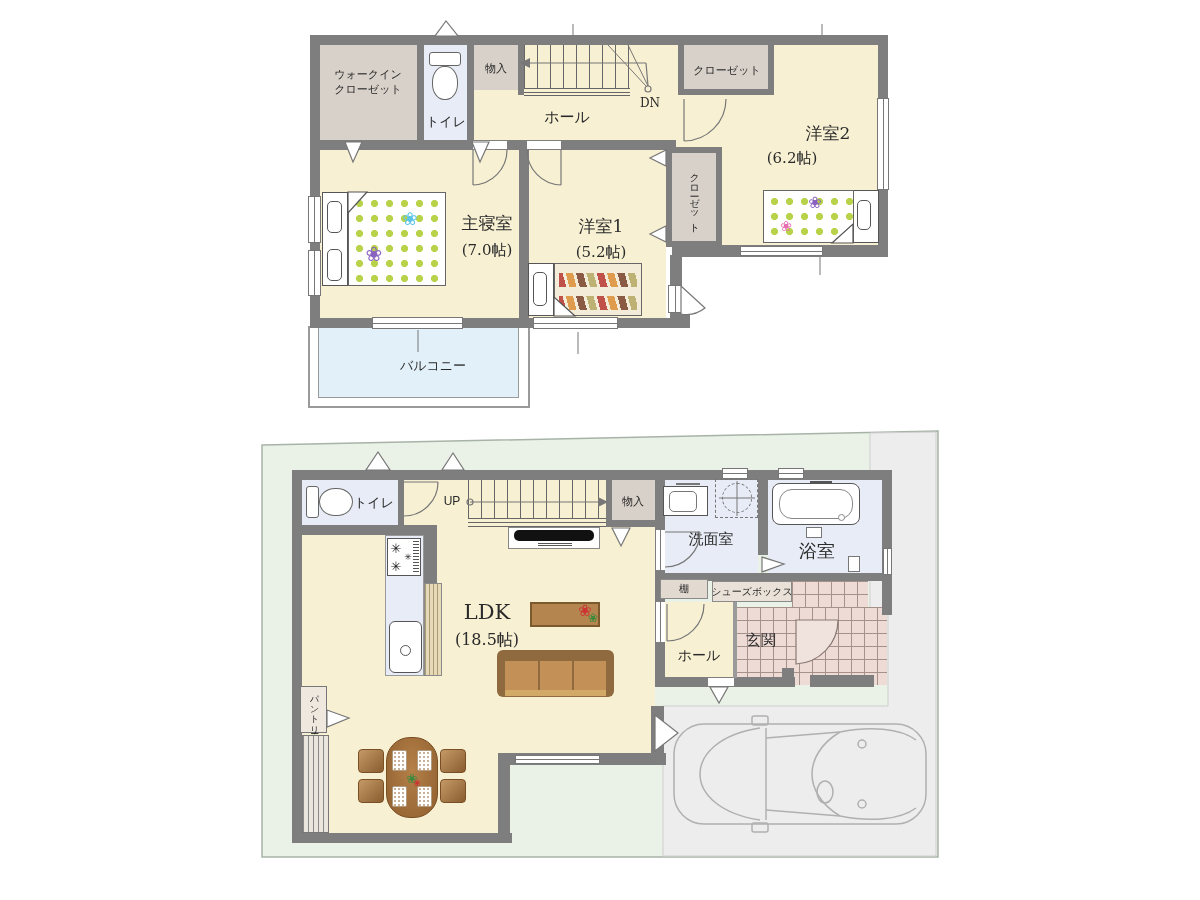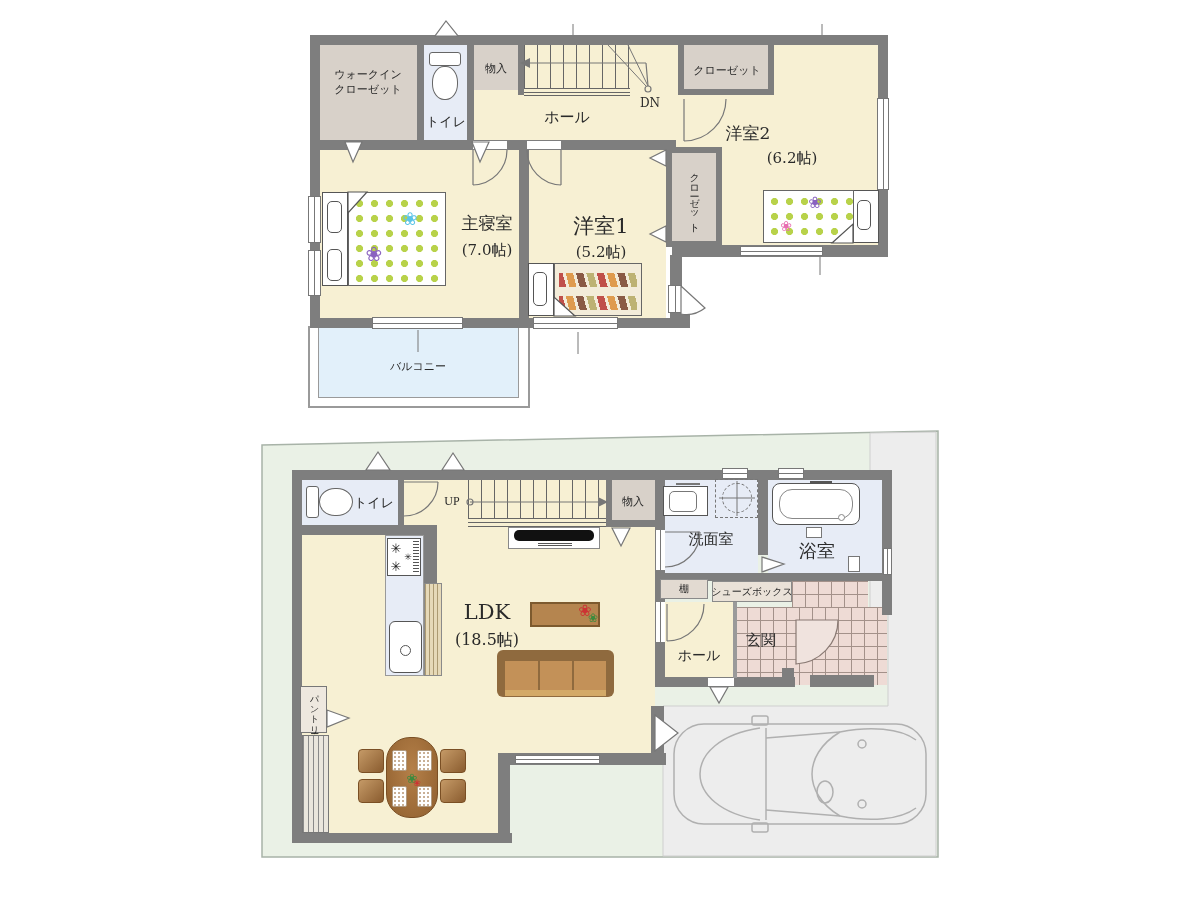--- a/index.html
+++ b/index.html
@@ -127,27 +127,27 @@
       <div class="band"></div>
     </div>
 
     <div class="abs lbl lblc" style="left:368px;top:82px;font-size:11px"><span>ウォークイン</span><br><span>クローゼット</span></div>
     <div class="abs lbl" style="left:446px;top:122px;font-size:13px">トイレ</div>
     <div class="abs lbl" style="left:496px;top:68px;font-size:11px">物入</div>
     <div class="abs lbl" style="left:567px;top:117px;font-size:15px">ホール</div>
     <div class="abs lbl" style="left:650px;top:103px;font-size:12px;font-family:'DejaVu Serif',serif">DN</div>
     <div class="abs lbl" style="left:727px;top:70px;font-size:11px">クローゼット</div>
     <div class="abs lbl vtext" style="left:694px;top:197px;font-size:10px">クローゼット</div>
-    <div class="abs lbl" style="left:748px;top:133px;font-size:17px">洋室2</div>
+    <div class="abs lbl" style="left:828px;top:133px;font-size:17px">洋室2</div>
     <div class="abs lbl" style="left:792px;top:158px;font-size:15px">(6.2帖)</div>
     <div class="abs lbl" style="left:487px;top:223px;font-size:17px">主寝室</div>
     <div class="abs lbl" style="left:487px;top:250px;font-size:15px">(7.0帖)</div>
-    <div class="abs lbl" style="left:601px;top:226px;font-size:21px">洋室1</div>
+    <div class="abs lbl" style="left:601px;top:226px;font-size:17px">洋室1</div>
     <div class="abs lbl" style="left:601px;top:252px;font-size:15px">(5.2帖)</div>
-    <div class="abs lbl" style="left:418px;top:366px;font-size:11px;z-index:40">バルコニー</div>
+    <div class="abs lbl" style="left:433px;top:366px;font-size:13px;z-index:40">バルコニー</div>
   </div>
 
   <div>
 
     <div class="abs cream" style="left:302px;top:480px;width:353px;height:207px"></div>
     <div class="abs cream" style="left:302px;top:687px;width:196px;height:146px"></div>
     <div class="abs cream" style="left:498px;top:687px;width:157px;height:66px"></div>
     <div class="abs blue" style="left:302px;top:480px;width:96px;height:45px"></div>
     <div class="abs cream stairlines" style="left:468px;top:480px;width:140px;height:38px"></div>
     <div class="abs landing" style="left:468px;top:518px;width:140px;height:9px"></div>
@@ -237,21 +237,21 @@
     <div class="abs furn" style="left:779px;top:489px;width:74px;height:30px;border:1px solid #888;border-radius:13px;background:#fff;z-index:26"></div>
     <div class="abs furn" style="left:838px;top:514px;width:7px;height:7px;border:1px solid #888;border-radius:50%;background:#fff;z-index:27"></div>
     <div class="abs furn" style="left:810px;top:481px;width:22px;height:3px;background:#555;z-index:27"></div>
     <div class="abs whitebox" style="left:806px;top:527px;width:16px;height:11px;border-color:#777"></div>
     <div class="abs whitebox" style="left:848px;top:556px;width:12px;height:16px;border-color:#777"></div>
 
     <div class="abs" style="left:660px;top:579px;width:48px;height:20px;background:#e2dad1;border:1.5px solid #8a8a8a;z-index:22"></div>
     <div class="abs" style="left:712px;top:581px;width:80px;height:21px;background:#eae2d8;border:1.5px solid #8a8a8a;z-index:22"></div>
 
     <div class="abs lbl" style="left:374px;top:503px;font-size:13px">トイレ</div>
-    <div class="abs lbl" style="left:452px;top:501px;font-size:12px;font-family:Liberation Serif, serif">UP</div>
+    <div class="abs lbl" style="left:452px;top:501px;font-size:12px;font-family:Liberation Sans, sans-serif">UP</div>
     <div class="abs lbl" style="left:633px;top:501px;font-size:11px">物入</div>
     <div class="abs lbl" style="left:711px;top:539px;font-size:15px">洗面室</div>
     <div class="abs lbl" style="left:817px;top:551px;font-size:18px">浴室</div>
     <div class="abs lbl" style="left:684px;top:589px;font-size:10px">棚</div>
     <div class="abs lbl" style="left:752px;top:592px;font-size:10px">シューズボックス</div>
     <div class="abs lbl" style="left:699px;top:656px;font-size:14px">ホール</div>
     <div class="abs lbl" style="left:761px;top:640px;font-size:15px">玄関</div>
     <div class="abs lbl" style="left:487px;top:612px;font-size:21px">LDK</div>
     <div class="abs lbl" style="left:487px;top:640px;font-size:16px">(18.5帖)</div>
   </div>

